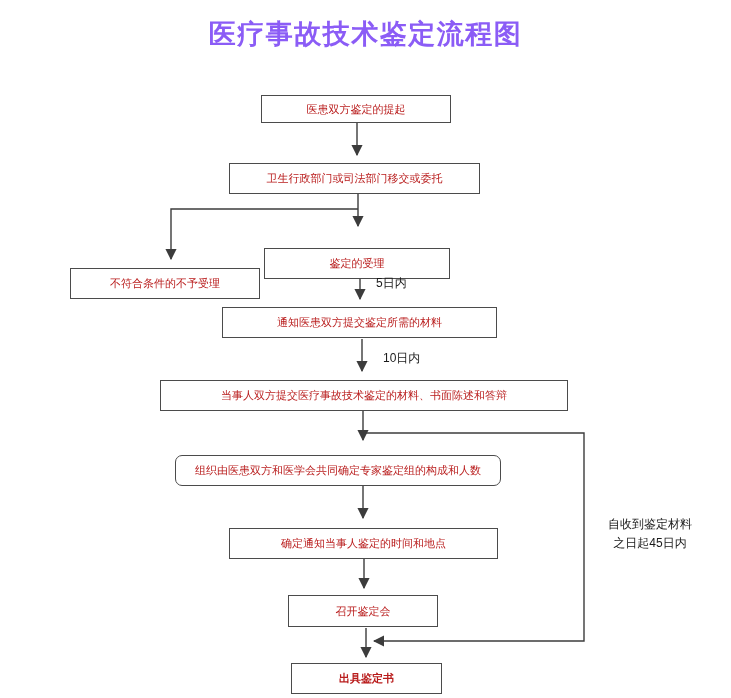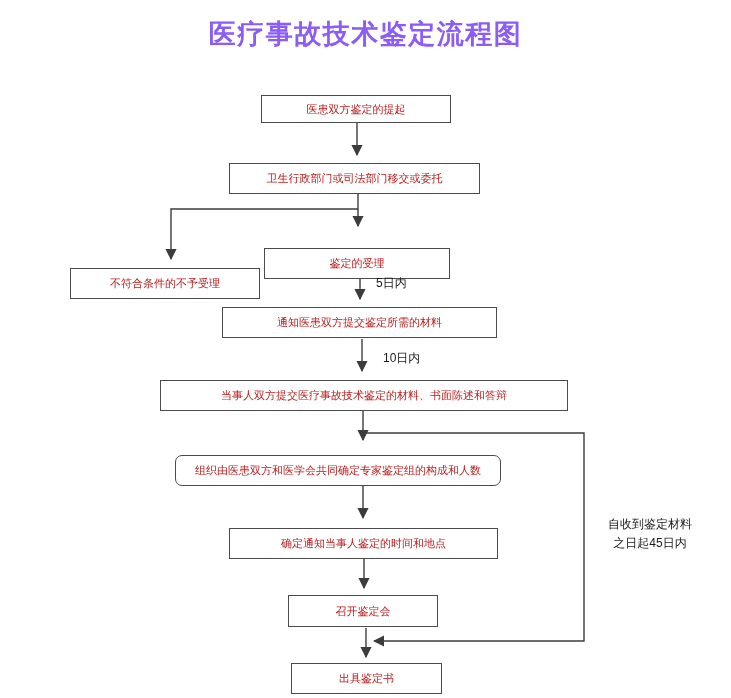--- a/index.html
+++ b/index.html
@@ -59,21 +59,21 @@
   
   .n-initiation      { left: 261px; top:  95px; width: 190px; height: 28px; }
   .n-transfer        { left: 229px; top: 163px; width: 251px; height: 31px; }
   .n-acceptance      { left: 264px; top: 232px; width: 186px; height: 31px; margin-top: 16px; }
   .n-rejection       { left:  70px; top: 268px; width: 190px; height: 31px; }
   .n-notify          { left: 222px; top: 307px; width: 275px; height: 31px; }
   .n-submit          { left: 160px; top: 380px; width: 408px; height: 31px; }
   .n-expert-group    { left: 175px; top: 455px; width: 326px; height: 31px; border-radius: 7px; }
   .n-time-place      { left: 229px; top: 528px; width: 269px; height: 31px; }
   .n-meeting         { left: 288px; top: 595px; width: 150px; height: 32px; }
-  .n-report          { left: 291px; top: 663px; width: 151px; height: 31px; }
+  .n-report          { left: 291px; top: 663px; width: 151px; height: 31px; font-weight: bold; }
 
   
   .l-five-days  { left: 376px; top: 274px; }
   .l-ten-days   { left: 376px; top: 349px; margin-left: 7px; }
   .l-45-days    { left: 588px; top: 515px; width: 124px; }
 </style>
 </head>
 <body>
 
 <div class="canvas">

